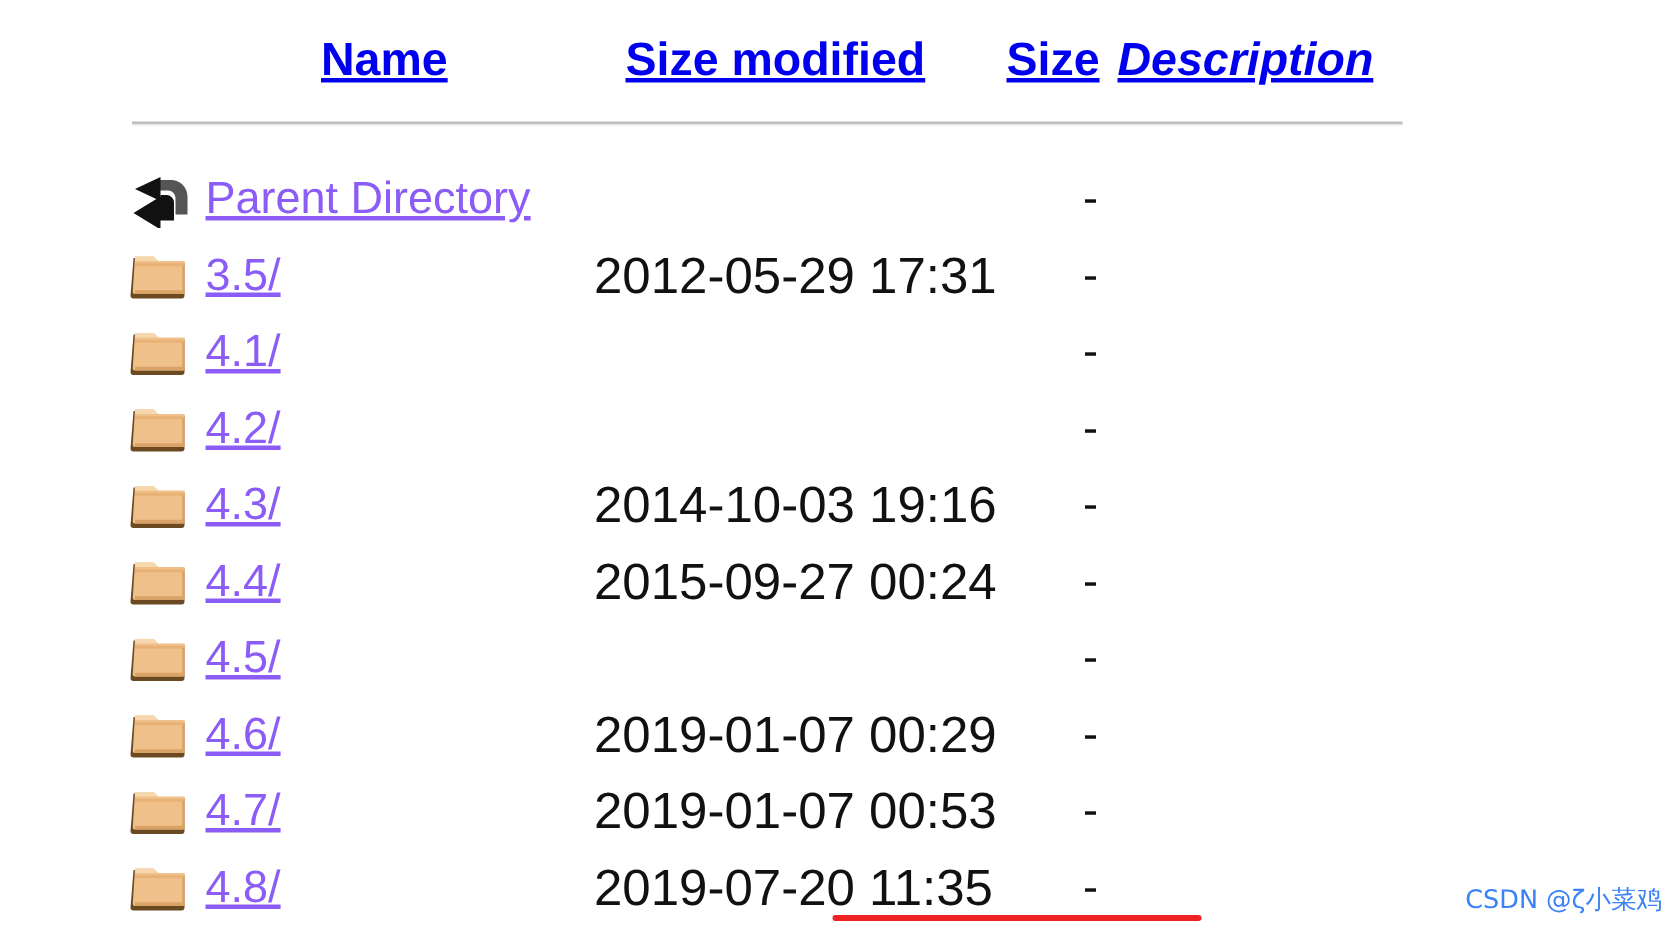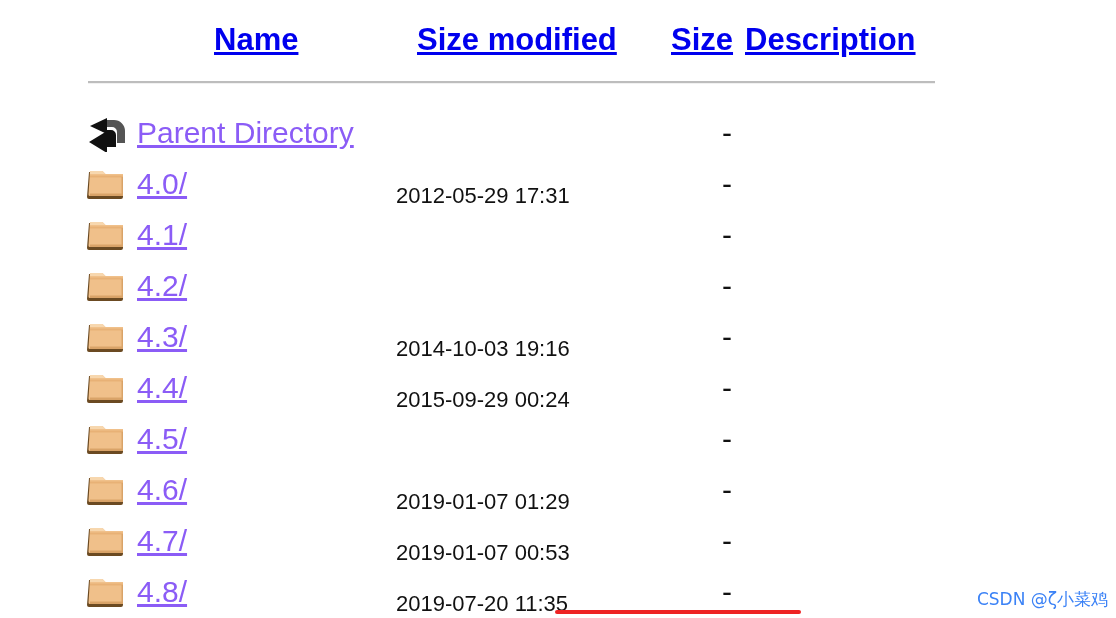--- a/index.html
+++ b/index.html
@@ -32,21 +32,21 @@
     font-weight: bold;
     color: #0000ee;
     text-decoration: underline;
     line-height: 44px;
     white-space: nowrap;
     cursor: pointer;
   }
   .hdr-name        { left: 214px; }
   .hdr-lastmod     { left: 417px; }
   .hdr-size        { left: 671px; }
-  .hdr-description { left: 745px; }
+  .hdr-description { left: 745px; font-style: italic; }
 
   
   .rule {
     position: absolute;
     left: 88px;
     top: 81px;
     width: 847px;
     height: 3px;
     border-top: 2px solid #bdbdbd;
     border-bottom: 1px solid #f1f1f1;
@@ -79,24 +79,24 @@
     line-height: 46px;
     font-size: 30px;
     color: #8b5cf6;
     text-decoration: underline;
     white-space: nowrap;
     cursor: pointer;
   }
   .row .date-cell {
     position: absolute;
     left: 396px;
-    top: 12px;
+    top: 0;
     height: 51px;
     line-height: 46px;
-    font-size: 22px;
+    font-size: 34px;
     color: #111111;
     white-space: nowrap;
   }
   .row .size-cell {
     position: absolute;
     left: 722px;
     top: 0;
     height: 51px;
     line-height: 46px;
     font-size: 30px;
@@ -168,21 +168,21 @@
       <span class="icon-cell">
         <svg class="folder-icon" viewBox="0 0 40 34" xmlns="http://www.w3.org/2000/svg">
           <path d="M3 5 h13 l3 3 h18 v22 a2 2 0 0 1 -2 2 h-32 a2 2 0 0 1 -2 -2 z" fill="#6b4a22"></path>
           <path d="M4 4 h12.5 l3 3 h17.5 v20.5 a1.5 1.5 0 0 1 -1.5 1.5 h-31.5 a1.5 1.5 0 0 1 -1.5 -1.5 z" fill="#f0c08a"></path>
           <path d="M4 4 h12.5 l3 3 h-15.5 z" fill="#f7d7ae"></path>
           <path d="M4 8.5 h33 v2 h-33 z" fill="#e8b176"></path>
           <path d="M35.5 10 h1.5 v17.5 a1.5 1.5 0 0 1 -1.5 1.5 z" fill="#d9a368"></path>
           <path d="M4 26.5 h33 v2.5 h-33 z" fill="#d9a368"></path>
         </svg>
       </span>
-      <a class="name-cell">4.0/</a>
+      <a class="name-cell">3.5/</a>
       <span class="date-cell">2012-05-29 17:31</span>
       <span class="size-cell">-</span>
       <span class="desc-cell"></span>
     </div>
     <div class="row">
       <span class="icon-cell">
         <svg class="folder-icon" viewBox="0 0 40 34" xmlns="http://www.w3.org/2000/svg">
           <path d="M3 5 h13 l3 3 h18 v22 a2 2 0 0 1 -2 2 h-32 a2 2 0 0 1 -2 -2 z" fill="#6b4a22"></path>
           <path d="M4 4 h12.5 l3 3 h17.5 v20.5 a1.5 1.5 0 0 1 -1.5 1.5 h-31.5 a1.5 1.5 0 0 1 -1.5 -1.5 z" fill="#f0c08a"></path>
           <path d="M4 4 h12.5 l3 3 h-15.5 z" fill="#f7d7ae"></path>
@@ -231,21 +231,21 @@
         <svg class="folder-icon" viewBox="0 0 40 34" xmlns="http://www.w3.org/2000/svg">
           <path d="M3 5 h13 l3 3 h18 v22 a2 2 0 0 1 -2 2 h-32 a2 2 0 0 1 -2 -2 z" fill="#6b4a22"></path>
           <path d="M4 4 h12.5 l3 3 h17.5 v20.5 a1.5 1.5 0 0 1 -1.5 1.5 h-31.5 a1.5 1.5 0 0 1 -1.5 -1.5 z" fill="#f0c08a"></path>
           <path d="M4 4 h12.5 l3 3 h-15.5 z" fill="#f7d7ae"></path>
           <path d="M4 8.5 h33 v2 h-33 z" fill="#e8b176"></path>
           <path d="M35.5 10 h1.5 v17.5 a1.5 1.5 0 0 1 -1.5 1.5 z" fill="#d9a368"></path>
           <path d="M4 26.5 h33 v2.5 h-33 z" fill="#d9a368"></path>
         </svg>
       </span>
       <a class="name-cell">4.4/</a>
-      <span class="date-cell">2015-09-29 00:24</span>
+      <span class="date-cell">2015-09-27 00:24</span>
       <span class="size-cell">-</span>
       <span class="desc-cell"></span>
     </div>
     <div class="row">
       <span class="icon-cell">
         <svg class="folder-icon" viewBox="0 0 40 34" xmlns="http://www.w3.org/2000/svg">
           <path d="M3 5 h13 l3 3 h18 v22 a2 2 0 0 1 -2 2 h-32 a2 2 0 0 1 -2 -2 z" fill="#6b4a22"></path>
           <path d="M4 4 h12.5 l3 3 h17.5 v20.5 a1.5 1.5 0 0 1 -1.5 1.5 h-31.5 a1.5 1.5 0 0 1 -1.5 -1.5 z" fill="#f0c08a"></path>
           <path d="M4 4 h12.5 l3 3 h-15.5 z" fill="#f7d7ae"></path>
           <path d="M4 8.5 h33 v2 h-33 z" fill="#e8b176"></path>
@@ -262,21 +262,21 @@
         <svg class="folder-icon" viewBox="0 0 40 34" xmlns="http://www.w3.org/2000/svg">
           <path d="M3 5 h13 l3 3 h18 v22 a2 2 0 0 1 -2 2 h-32 a2 2 0 0 1 -2 -2 z" fill="#6b4a22"></path>
           <path d="M4 4 h12.5 l3 3 h17.5 v20.5 a1.5 1.5 0 0 1 -1.5 1.5 h-31.5 a1.5 1.5 0 0 1 -1.5 -1.5 z" fill="#f0c08a"></path>
           <path d="M4 4 h12.5 l3 3 h-15.5 z" fill="#f7d7ae"></path>
           <path d="M4 8.5 h33 v2 h-33 z" fill="#e8b176"></path>
           <path d="M35.5 10 h1.5 v17.5 a1.5 1.5 0 0 1 -1.5 1.5 z" fill="#d9a368"></path>
           <path d="M4 26.5 h33 v2.5 h-33 z" fill="#d9a368"></path>
         </svg>
       </span>
       <a class="name-cell">4.6/</a>
-      <span class="date-cell">2019-01-07 01:29</span>
+      <span class="date-cell">2019-01-07 00:29</span>
       <span class="size-cell">-</span>
       <span class="desc-cell"></span>
     </div>
     <div class="row">
       <span class="icon-cell">
         <svg class="folder-icon" viewBox="0 0 40 34" xmlns="http://www.w3.org/2000/svg">
           <path d="M3 5 h13 l3 3 h18 v22 a2 2 0 0 1 -2 2 h-32 a2 2 0 0 1 -2 -2 z" fill="#6b4a22"></path>
           <path d="M4 4 h12.5 l3 3 h17.5 v20.5 a1.5 1.5 0 0 1 -1.5 1.5 h-31.5 a1.5 1.5 0 0 1 -1.5 -1.5 z" fill="#f0c08a"></path>
           <path d="M4 4 h12.5 l3 3 h-15.5 z" fill="#f7d7ae"></path>
           <path d="M4 8.5 h33 v2 h-33 z" fill="#e8b176"></path>

